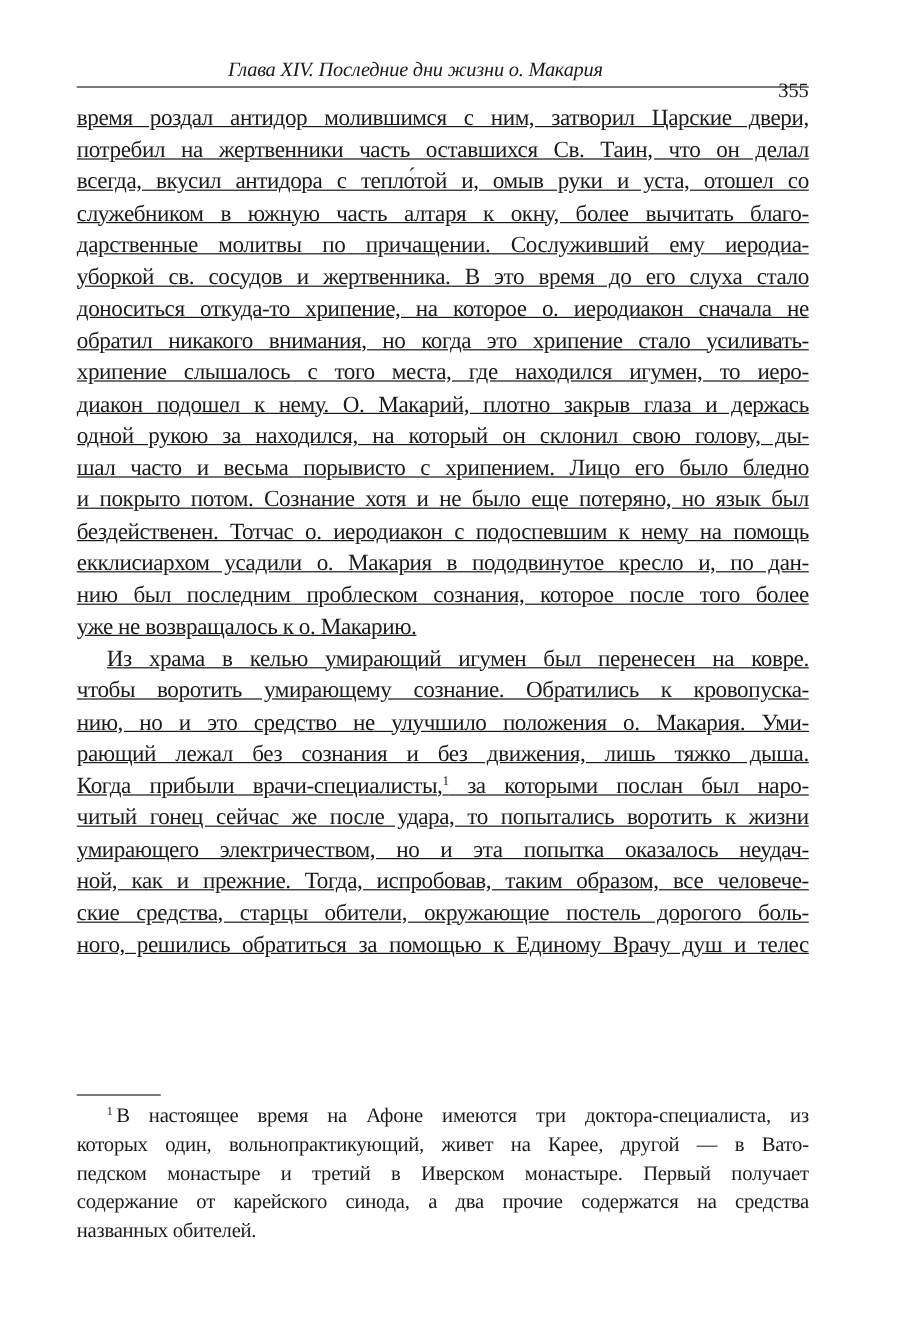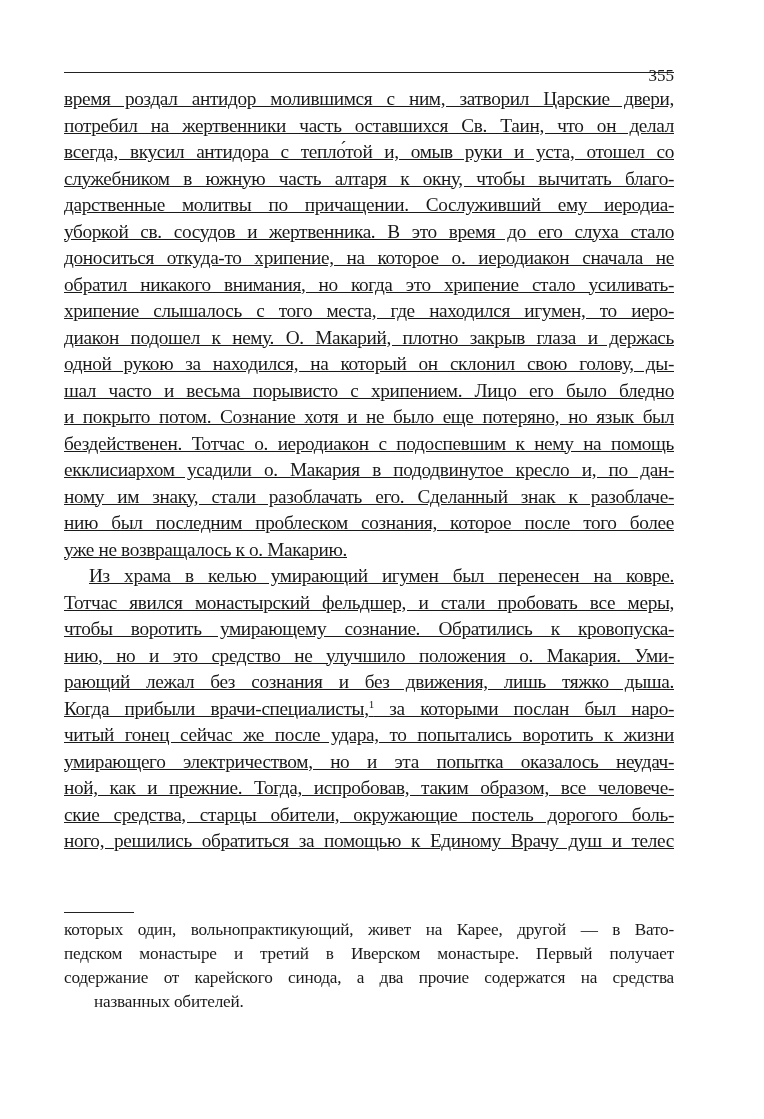--- a/index.html
+++ b/index.html
@@ -26,64 +26,64 @@
   .line.last { text-align-last: left; }
   .line.indent { padding-left: 25px; }
   sup { font-size: 11px; line-height: 0; vertical-align: 7px; }
   .footnote-rule { position: absolute; top: 912px; left: 0; width: 70px; border-top: 1.2px solid #222; }
   .footnotes { position: absolute; top: 918px; left: 0; width: 610px; }
   .fline {
     display: block; height: 24px; line-height: 24px; font-size: 17.2px; white-space: nowrap;
     text-align: justify; text-align-last: justify; letter-spacing: -0.2px;
   }
   .fline.indent { padding-left: 25px; }
-  .fline.last { text-align-last: left; margin-left: 30px; }
+  .fline.last { text-align-last: left; }
   .fline sup { font-size: 10px; vertical-align: 6px; margin-right: 3px; }
 </style>
 </head>
 <body>
 
 <div class="page">
   <div class="running-head">
+    <span class="running-title">Глава XIV. Последние дни жизни о. Макария</span>
     <span class="page-number">355</span>
   </div>
 
   <div class="body-text">
     <span class="line">время роздал антидор молившимся с ним, затворил Царские двери,</span>
     <span class="line">потребил на жертвенники часть оставшихся Св. Таин, что он делал</span>
     <span class="line">всегда, вкусил антидора с тепло́той и, омыв руки и уста, отошел со</span>
-    <span class="line">служебником в южную часть алтаря к окну, чтобы вычитать благо-</span>
+    <span class="line">служебником в южную часть алтаря к окну, более вычитать благо-</span>
     <span class="line">дарственные молитвы по причащении. Сослуживший ему иеродиа-</span>
     <span class="line">уборкой св. сосудов и жертвенника. В это время до его слуха стало</span>
     <span class="line">доноситься откуда-то хрипение, на которое о. иеродиакон сначала не</span>
     <span class="line">обратил никакого внимания, но когда это хрипение стало усиливать-</span>
     <span class="line">хрипение слышалось с того места, где находился игумен, то иеро-</span>
     <span class="line">диакон подошел к нему. О. Макарий, плотно закрыв глаза и держась</span>
     <span class="line">одной рукою за находился, на который он склонил свою голову, ды-</span>
     <span class="line">шал часто и весьма порывисто с хрипением. Лицо его было бледно</span>
     <span class="line">и покрыто потом. Сознание хотя и не было еще потеряно, но язык был</span>
     <span class="line">бездейственен. Тотчас о. иеродиакон с подоспевшим к нему на помощь</span>
     <span class="line">екклисиархом усадили о. Макария в пододвинутое кресло и, по дан-</span>
-    <span class="line">ному им знаку, стали разоблачать его. Сделанный знак к разоблаче-</span>
     <span class="line">нию был последним проблеском сознания, которое после того более</span>
     <span class="line last">уже не возвращалось к о. Макарию.</span>
     <span class="line indent">Из храма в келью умирающий игумен был перенесен на ковре.</span>
-    <span class="line">Тотчас явился монастырский фельдшер, и стали пробовать все меры,</span>
     <span class="line">чтобы воротить умирающему сознание. Обратились к кровопуска-</span>
     <span class="line">нию, но и это средство не улучшило положения о. Макария. Уми-</span>
     <span class="line">рающий лежал без сознания и без движения, лишь тяжко дыша.</span>
     <span class="line"><span>Когда прибыли врачи-специалисты,</span><sup>1</sup><span> за которыми послан был наро-</span></span>
     <span class="line">читый гонец сейчас же после удара, то попытались воротить к жизни</span>
     <span class="line">умирающего электричеством, но и эта попытка оказалось неудач-</span>
     <span class="line">ной, как и прежние. Тогда, испробовав, таким образом, все человече-</span>
     <span class="line">ские средства, старцы обители, окружающие постель дорогого боль-</span>
     <span class="line">ного, решились обратиться за помощью к Единому Врачу душ и телес</span>
   </div>
 
   <div class="footnote-rule"></div>
 
   <div class="footnotes">
+    <span class="fline indent"><sup>1</sup><span>В настоящее время на Афоне имеются три доктора-специалиста, из</span></span>
     <span class="fline">которых один, вольнопрактикующий, живет на Карее, другой — в Вато-</span>
     <span class="fline">педском монастыре и третий в Иверском монастыре. Первый получает</span>
     <span class="fline">содержание от карейского синода, а два прочие содержатся на средства</span>
     <span class="fline last">названных обителей.</span>
   </div>
 </div>
 
 </body></html>

